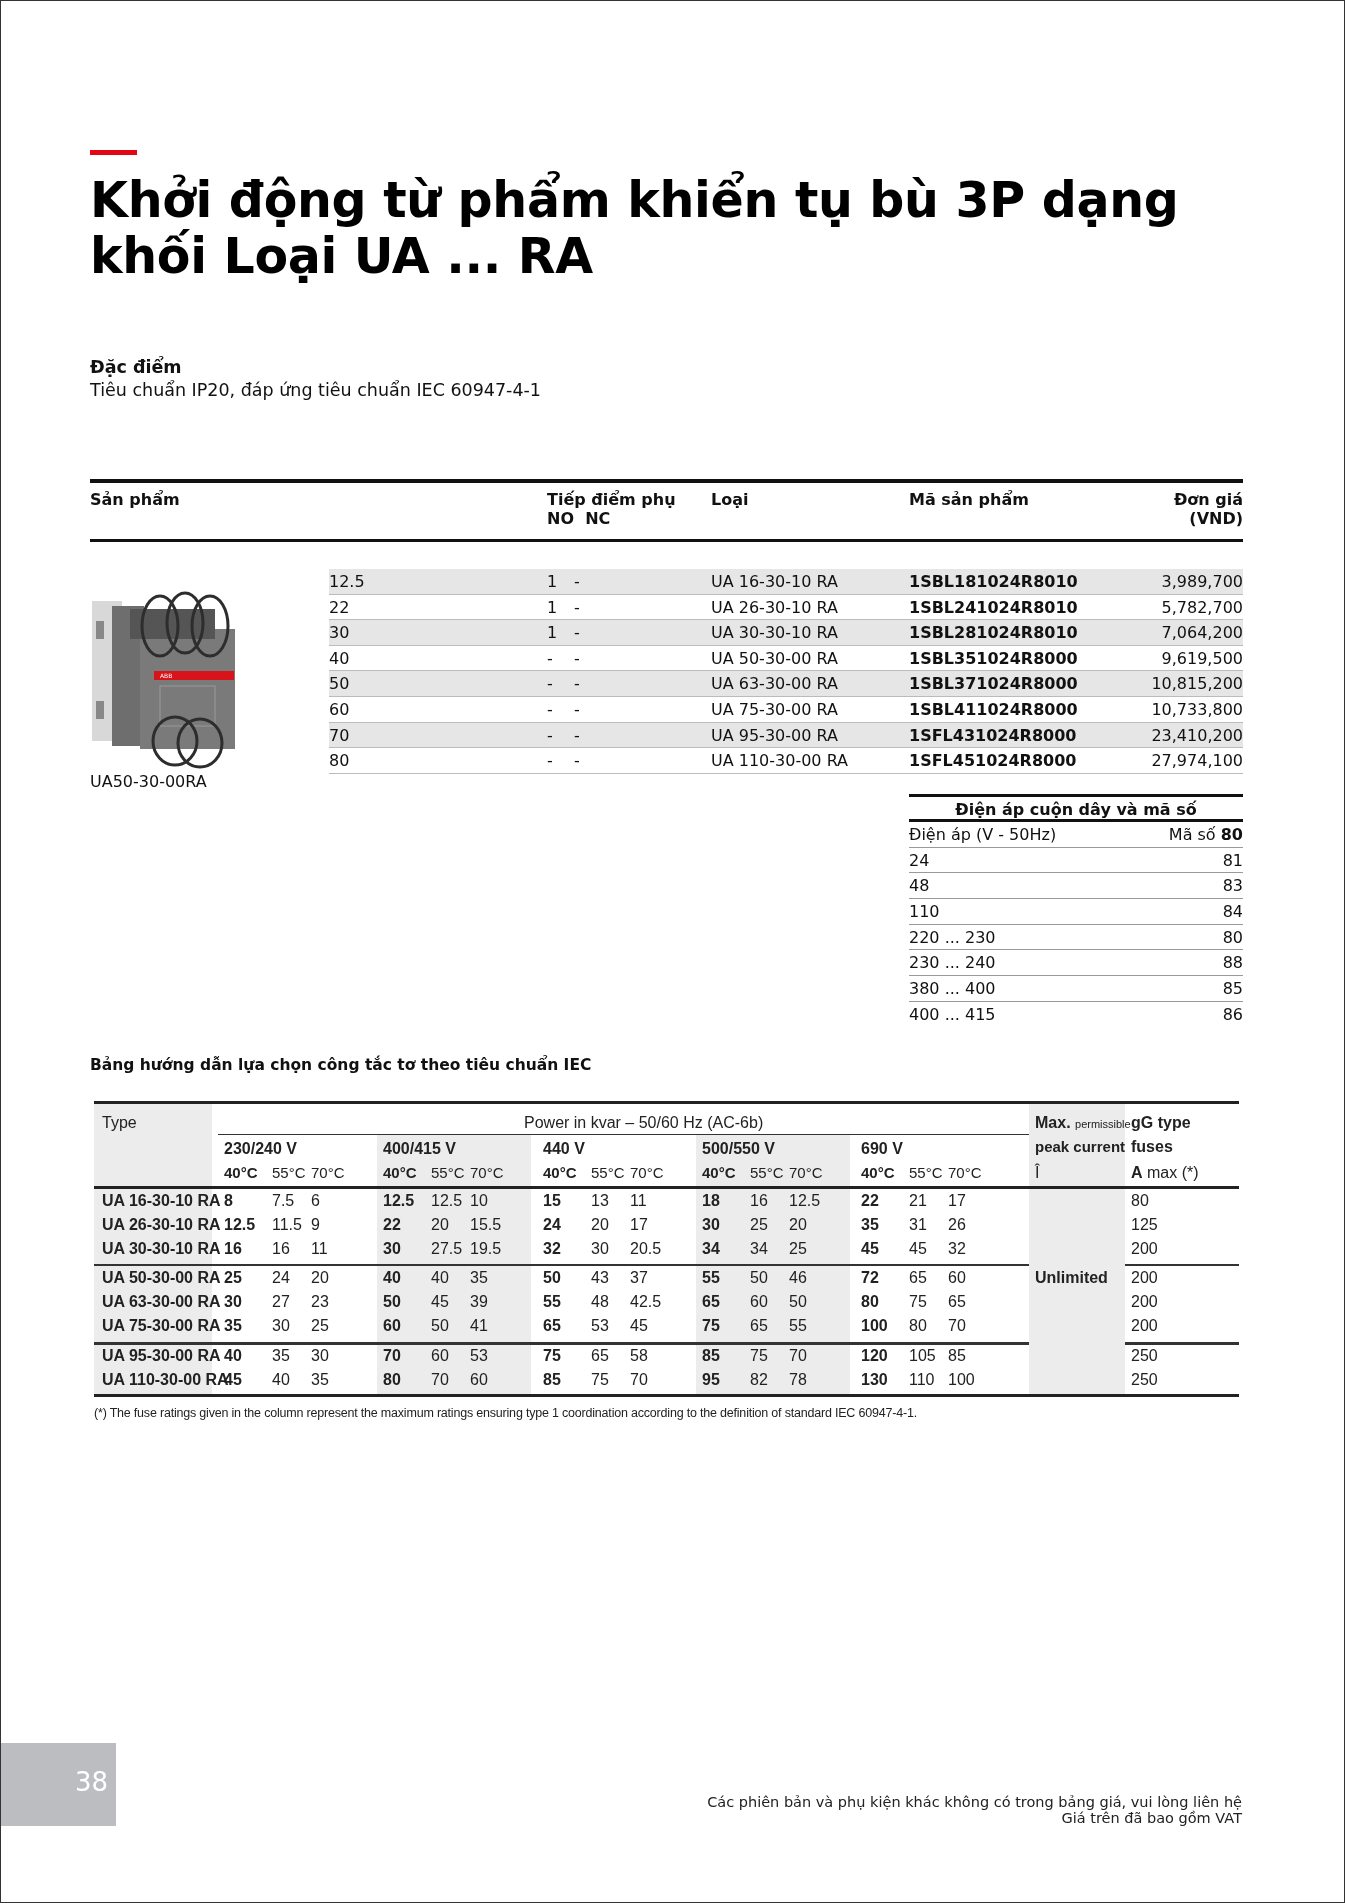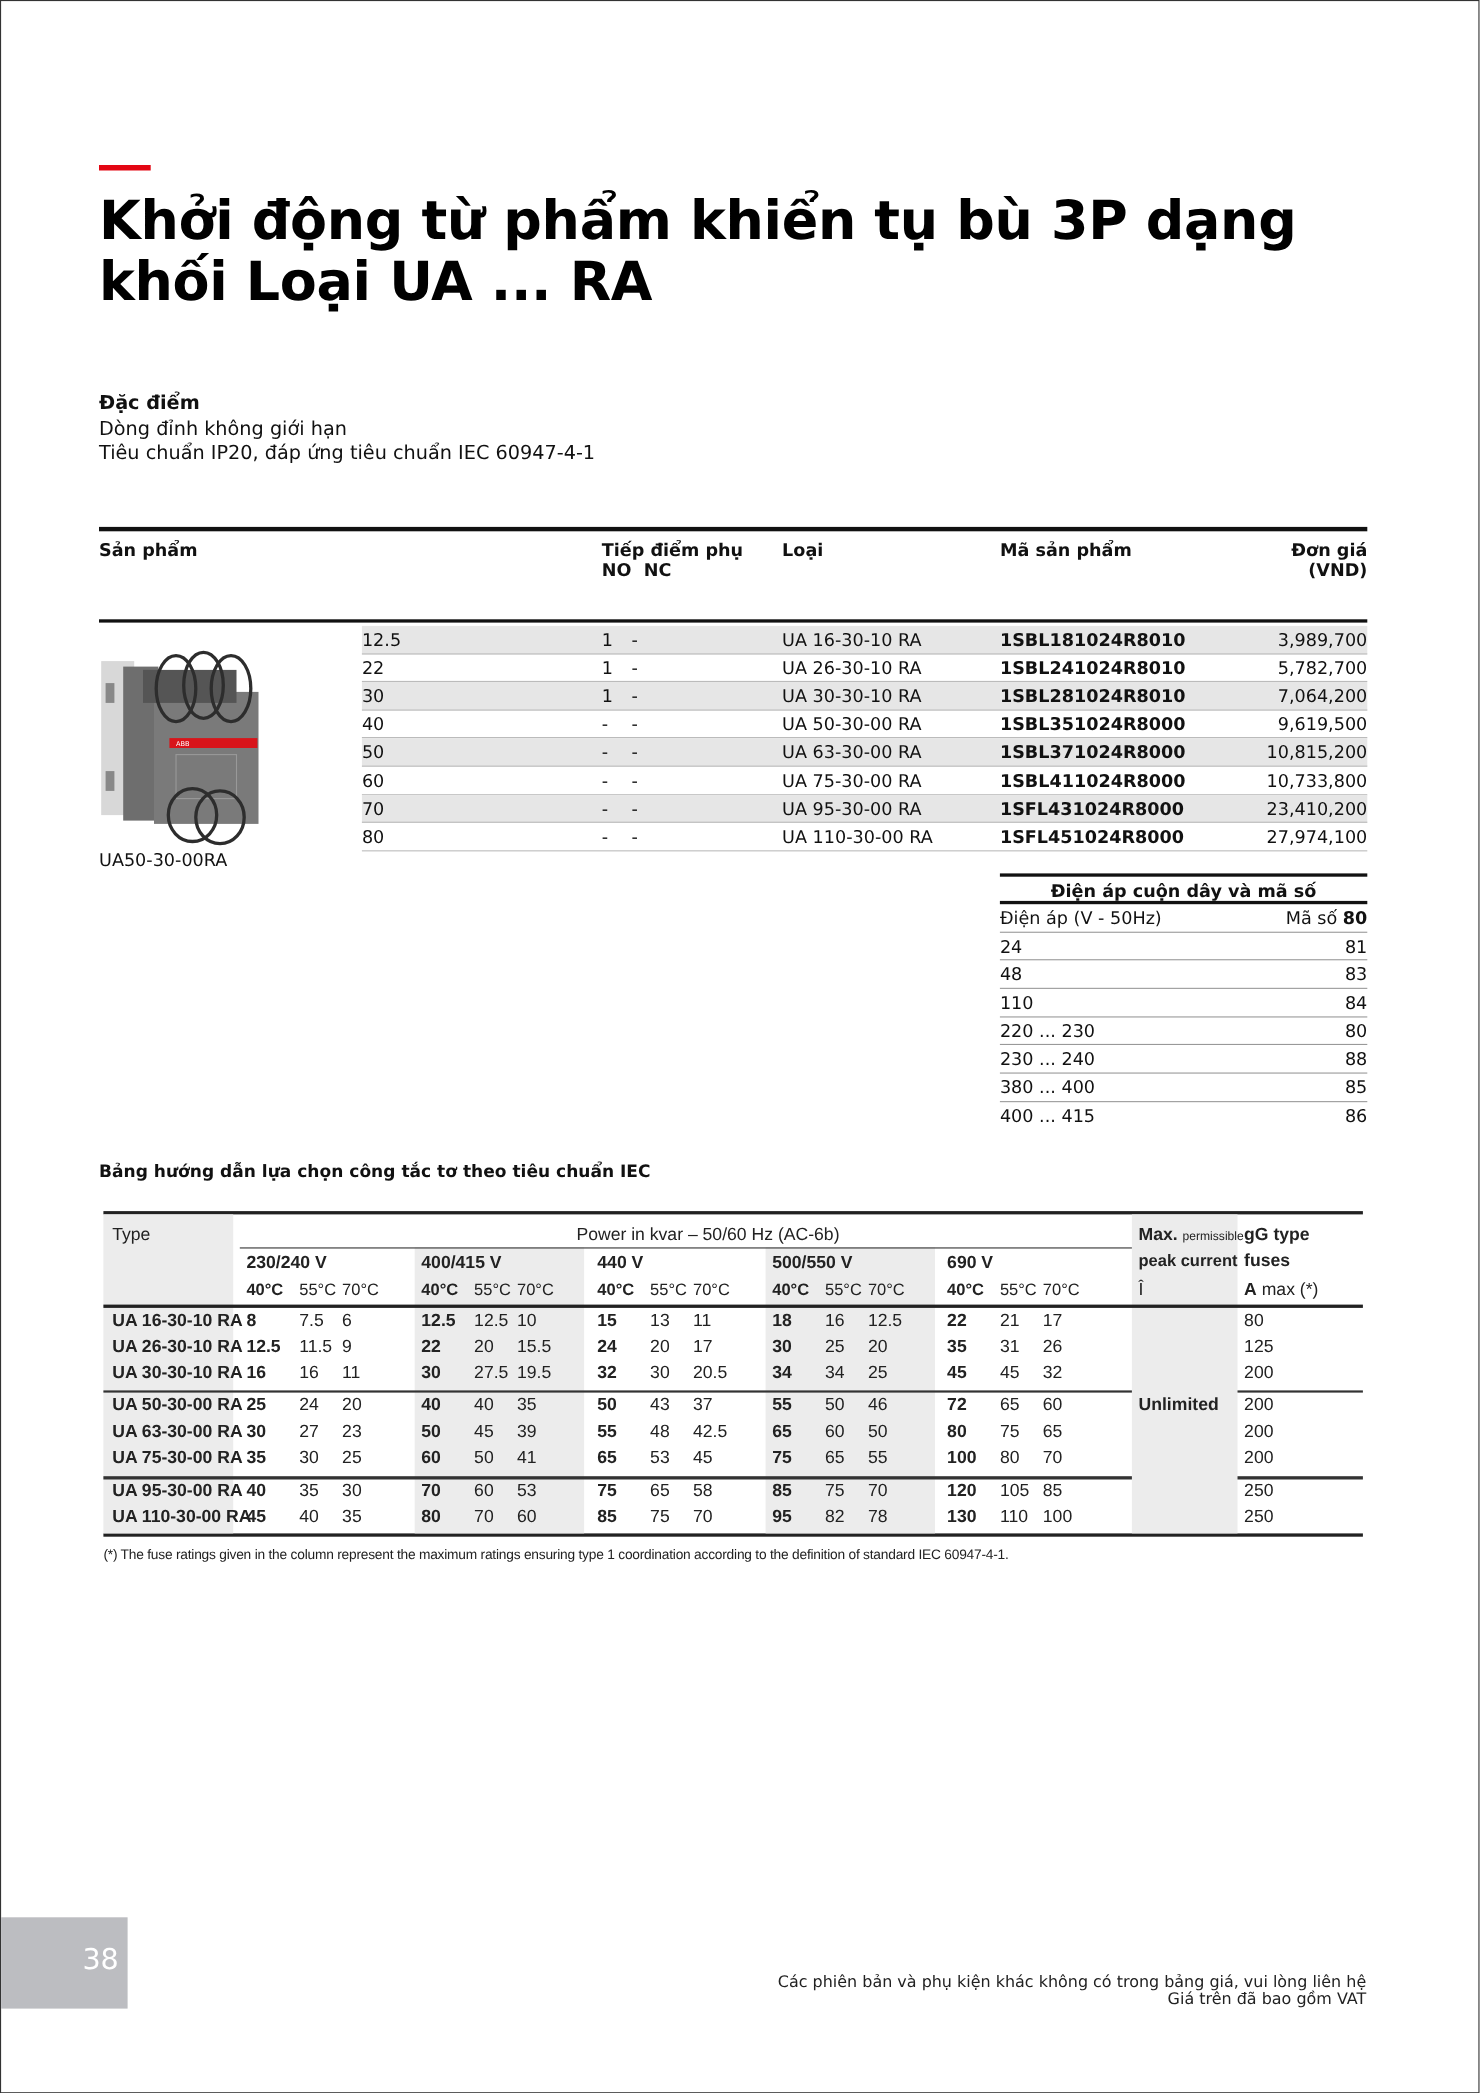--- a/index.html
+++ b/index.html
@@ -5,21 +5,21 @@
   * { box-sizing: border-box; margin: 0; padding: 0; }
   html, body { width: 1345px; height: 1903px; background: #fff; }
   body { position: relative; font-family: "DejaVu Sans", sans-serif; color: #111; overflow: hidden; border: 1px solid #333; }
   .accent-bar { position: absolute; left: 89px; top: 149px; width: 47px; height: 5px; background: #e30613; }
   .title { position: absolute; left: 89px; top: 172px; width: 1150px; font-size: 49px; font-weight: bold; line-height: 56px; color: #000; letter-spacing: -0.3px; }
   .features { position: absolute; left: 89px; top: 355px; font-size: 17.5px; line-height: 22.5px; color: #111; }
   .features .ftitle { font-weight: bold; }
 
   
   .ptable { position: absolute; left: 89px; top: 478px; width: 1153px; border-top: 4px solid #111; }
-  .ptable .thead { position: relative; height: 83px; border-bottom: 3px solid #111; font-size: 16px; font-weight: bold; line-height: 18.5px; }
+  .ptable .thead { position: relative; height: 59px; border-bottom: 3px solid #111; font-size: 16px; font-weight: bold; line-height: 18.5px; }
   .ptable .thead > div { position: absolute; top: 8px; }
   .col-prod { left: 0; }
   .col-kvar { left: 239px; }
   .col-aux { left: 457px; }
   .col-type { left: 621px; }
   .col-code { left: 819px; }
   .col-price { right: 0; text-align: right; }
   .prows { position: absolute; left: 239px; top: 86px; width: 914px; }
   .prow { position: relative; height: 25.6px; border-bottom: 1px solid #bbb; font-size: 16px; line-height: 25px; }
   .prow.shade { background: #e6e6e6; }
@@ -59,21 +59,20 @@
   .footer { position: absolute; right: 102px; top: 1793px; text-align: right; font-size: 14.5px; line-height: 16px; color: #222; }
 </style>
 </head>
 <body>
 
 <div class="accent-bar"></div>
 <h1 class="title">Khởi động từ phẩm khiển tụ bù 3P dạng khối Loại UA ... RA</h1>
 
 <div class="features">
   <div class="ftitle">Đặc điểm</div>
-  <div>Dòng đỉnh không giới hạn</div>
   <div>Tiêu chuẩn IP20, đáp ứng tiêu chuẩn IEC 60947-4-1</div>
 </div>
 
 <div class="ptable">
   <div class="thead">
     <div class="col-prod">Sản phẩm</div>
     <div class="col-aux">
       <div>Tiếp điểm phụ</div>
       <div style="white-space:pre">NO  NC</div>
     </div>

